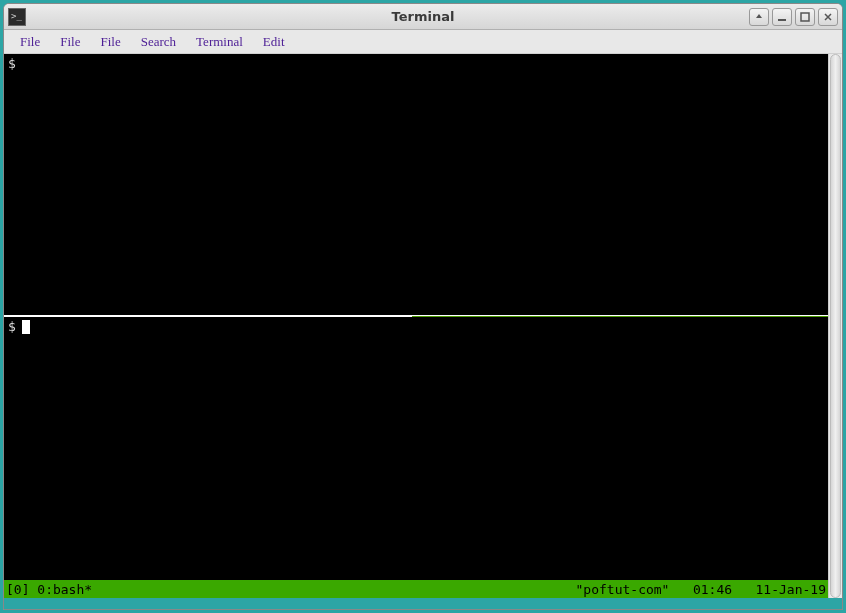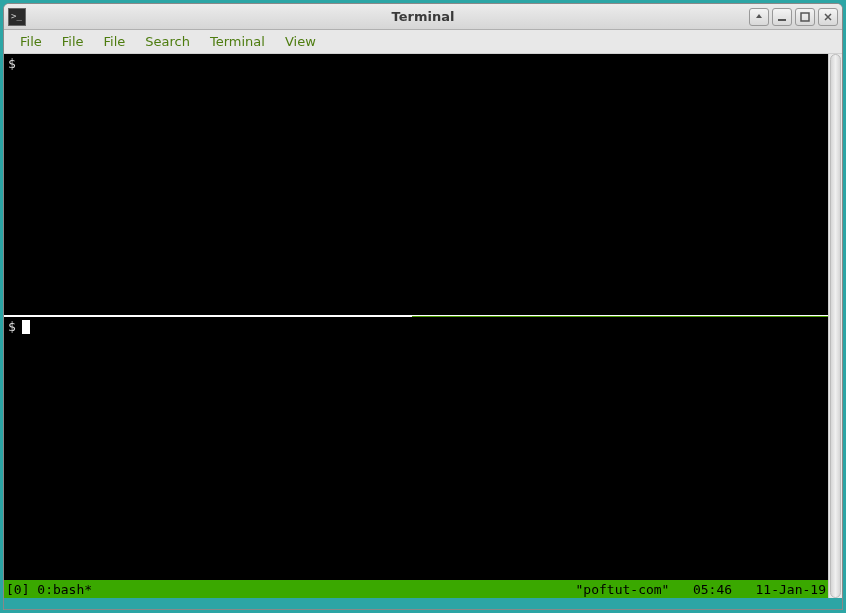--- a/index.html
+++ b/index.html
@@ -78,22 +78,23 @@
       height: 24px;
       background: #e8e8e8;
       display: flex;
       align-items: center;
       padding: 0 6px;
       gap: 0;
       border-bottom: 1px solid #d0d0d0;
     }
     .menu-item {
       padding: 3px 10px;
-      color: #4d7c0f;
+      color: #4c1d95;
       cursor: pointer;
+      font-family: Liberation Serif, serif;
     }
     .terminal-area {
       flex: 1;
       display: flex;
       background: #e8e8e8;
       overflow: hidden;
     }
     .terminal-content {
       flex: 1;
       background: #000;
@@ -214,21 +215,21 @@
       </div>
     </div>
   </div>
 
   <div class="menubar">
     <div class="menu-item">File</div>
     <div class="menu-item">File</div>
     <div class="menu-item">File</div>
     <div class="menu-item">Search</div>
     <div class="menu-item">Terminal</div>
-    <div class="menu-item">View</div>
+    <div class="menu-item">Edit</div>
   </div>
 
   <div class="terminal-area">
     <div class="terminal-content">
       <div class="pane pane-top">
         <div class="prompt-line">
           <span class="prompt-symbol">$</span>
         </div>
       </div>
       <div class="pane-divider-inactive"></div>
@@ -241,21 +242,21 @@
       </div>
       <div class="tmux-status">
         <div class="tmux-left">
           <span>[0]</span>
           <span>&nbsp;</span>
           <span>0:bash*</span>
         </div>
         <div class="tmux-right">
           <span>"poftut-com"</span>
           <span>&nbsp;</span>
-          <span>05:46</span>
+          <span>01:46</span>
           <span>&nbsp;</span>
           <span>11-Jan-19</span>
         </div>
       </div>
     </div>
     <div class="scrollbar">
       <div class="scrollbar-thumb"></div>
     </div>
   </div>
 

